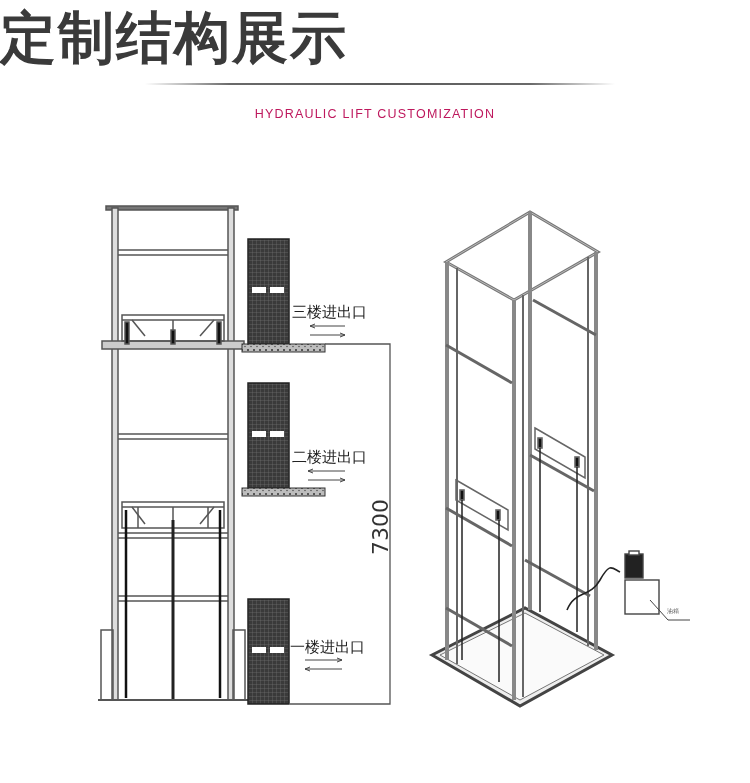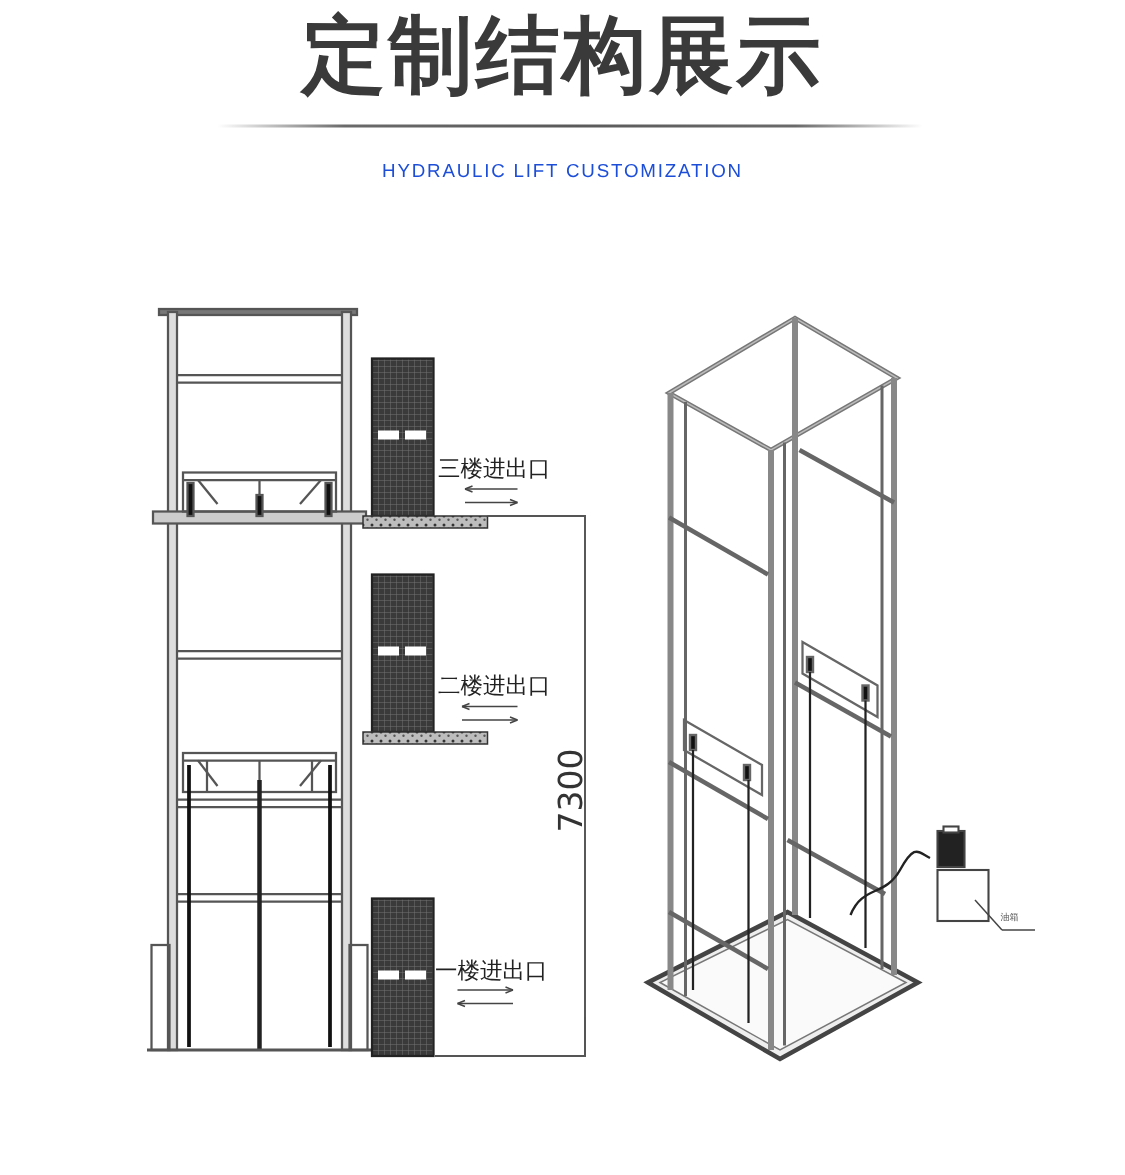--- a/index.html
+++ b/index.html
@@ -1,20 +1,20 @@
 <!DOCTYPE html>
 <html><head>
 <meta charset="utf-8">
 <style>
   html, body { margin:0; padding:0; background:#ffffff; }
   body { width:750px; height:783px; position:relative; overflow:hidden; font-family:"DejaVu Sans", sans-serif; }
-  .title { position:absolute; left:0; top:2px; width:750px; text-align:center; font-size:56px; font-weight:bold; color:#3a3a3a; letter-spacing:2px; line-height:72px; }
+  .title { position:absolute; left:0; top:2px; width:750px; font-size:56px; font-weight:bold; color:#3a3a3a; letter-spacing:2px; line-height:72px; }
   .divider { position:absolute; left:145px; top:83px; width:470px; height:2px;
     background:linear-gradient(to right, rgba(90,90,90,0) 0%, #6a6a6a 18%, #5a5a5a 50%, #6a6a6a 82%, rgba(90,90,90,0) 100%); }
-  .subtitle { position:absolute; left:0; top:107px; width:750px; text-align:center; font-family:"Liberation Sans", sans-serif; font-size:12.5px; color:#1d4ed8; letter-spacing:1.2px; }
+  .subtitle { position:absolute; left:0; top:107px; width:750px; text-align:center; font-family:"Liberation Sans", sans-serif; font-size:12.5px; color:#be185d; letter-spacing:1.2px; }
   svg { position:absolute; left:0; top:0; }
   .lbl { font-family:"DejaVu Sans", sans-serif; font-size:15px; fill:#222; }
   .dim { font-family:"DejaVu Sans", sans-serif; font-size:22px; fill:#333; }
 </style>
 </head>
 <body>
 
 <div class="title">定制结构展示</div>
 <div class="divider"></div>
 <div class="subtitle">HYDRAULIC LIFT CUSTOMIZATION</div>

